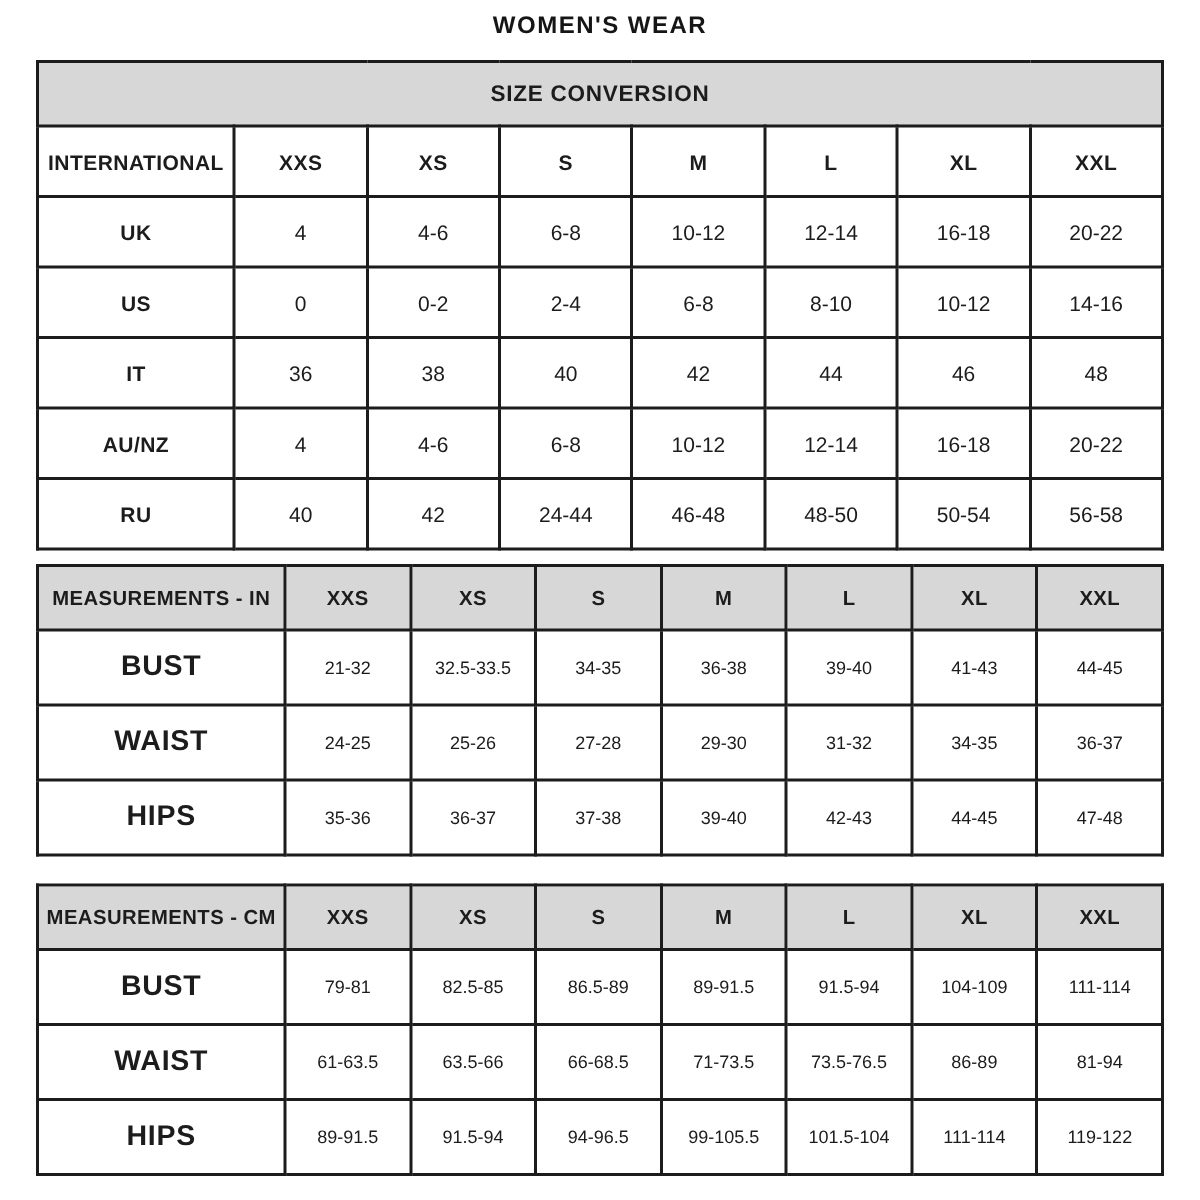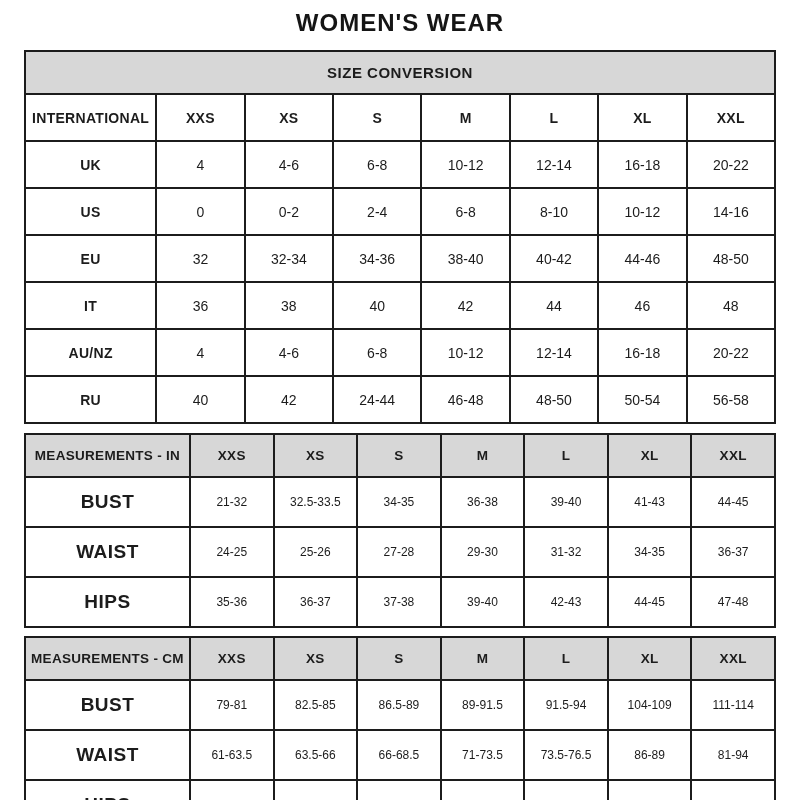--- a/index.html
+++ b/index.html
@@ -13,21 +13,21 @@
     -webkit-font-smoothing: antialiased;
   }
   .page {
     width: 752px;
     margin: 0 auto;
     padding-top: 9px;
   }
   h1.title {
     margin: 0 0 13px 0;
     text-align: center;
-    font-size: 24px;
+    font-size: 16px;
     font-weight: bold;
     letter-spacing: 1px;
     color: #151515;
   }
   table.tbl {
     width: 752px;
     border-collapse: collapse;
     table-layout: fixed;
   }
   .tbl td {
@@ -45,21 +45,21 @@
     height: 41px;
     background: #d7d7d7;
     font-weight: bold;
     font-size: 15px;
     letter-spacing: 0.5px;
     margin-left: 46px;
   }
   .t1 .lbl, .t1 .szh { font-weight: bold; letter-spacing: 0.3px; }
   .t1 .val { font-weight: normal; }
   
-  .t2 { margin-bottom: 8px; padding-left: 24px; }
+  .t2 { margin-bottom: 18px; padding-left: 24px; }
   .t2 td, .t3 td { height: 48px; font-size: 12px; }
   .t2 .hdr td, .t3 .hdr td {
     height: 41px;
     background: #d7d7d7;
     font-weight: bold;
     font-size: 13.5px;
     letter-spacing: 0.3px;
   }
   .t2 .lbl, .t3 .lbl {
     font-weight: bold;
@@ -114,30 +114,20 @@
           <td class="lbl">US</td>
           <td class="val">0</td>
           <td class="val">0-2</td>
           <td class="val">2-4</td>
           <td class="val">6-8</td>
           <td class="val">8-10</td>
           <td class="val">10-12</td>
           <td class="val">14-16</td>
         </tr>
         <tr>
-          <td class="lbl">EU</td>
-          <td class="val">32</td>
-          <td class="val">32-34</td>
-          <td class="val">34-36</td>
-          <td class="val">38-40</td>
-          <td class="val">40-42</td>
-          <td class="val">44-46</td>
-          <td class="val">48-50</td>
-        </tr>
-        <tr>
           <td class="lbl">IT</td>
           <td class="val">36</td>
           <td class="val">38</td>
           <td class="val">40</td>
           <td class="val">42</td>
           <td class="val">44</td>
           <td class="val">46</td>
           <td class="val">48</td>
         </tr>
         <tr>

